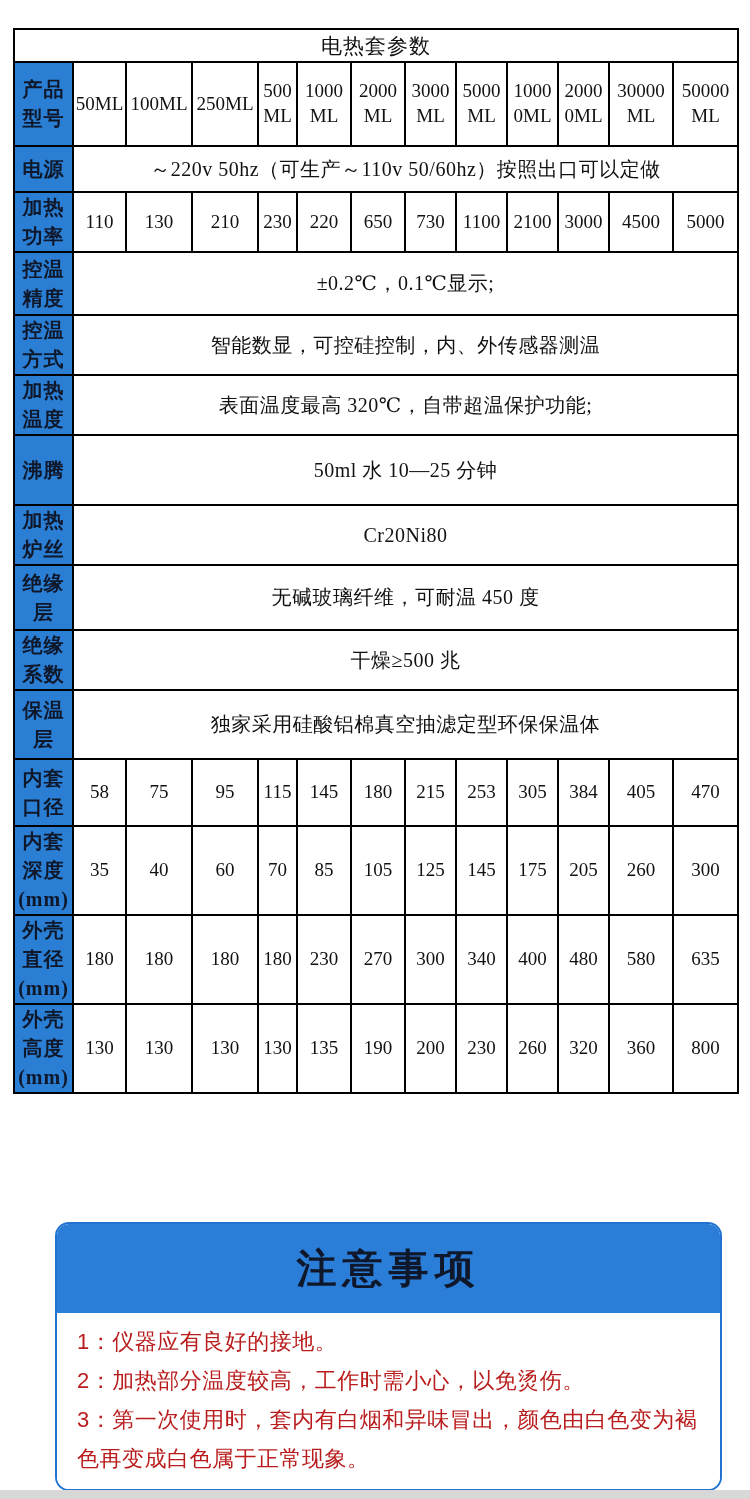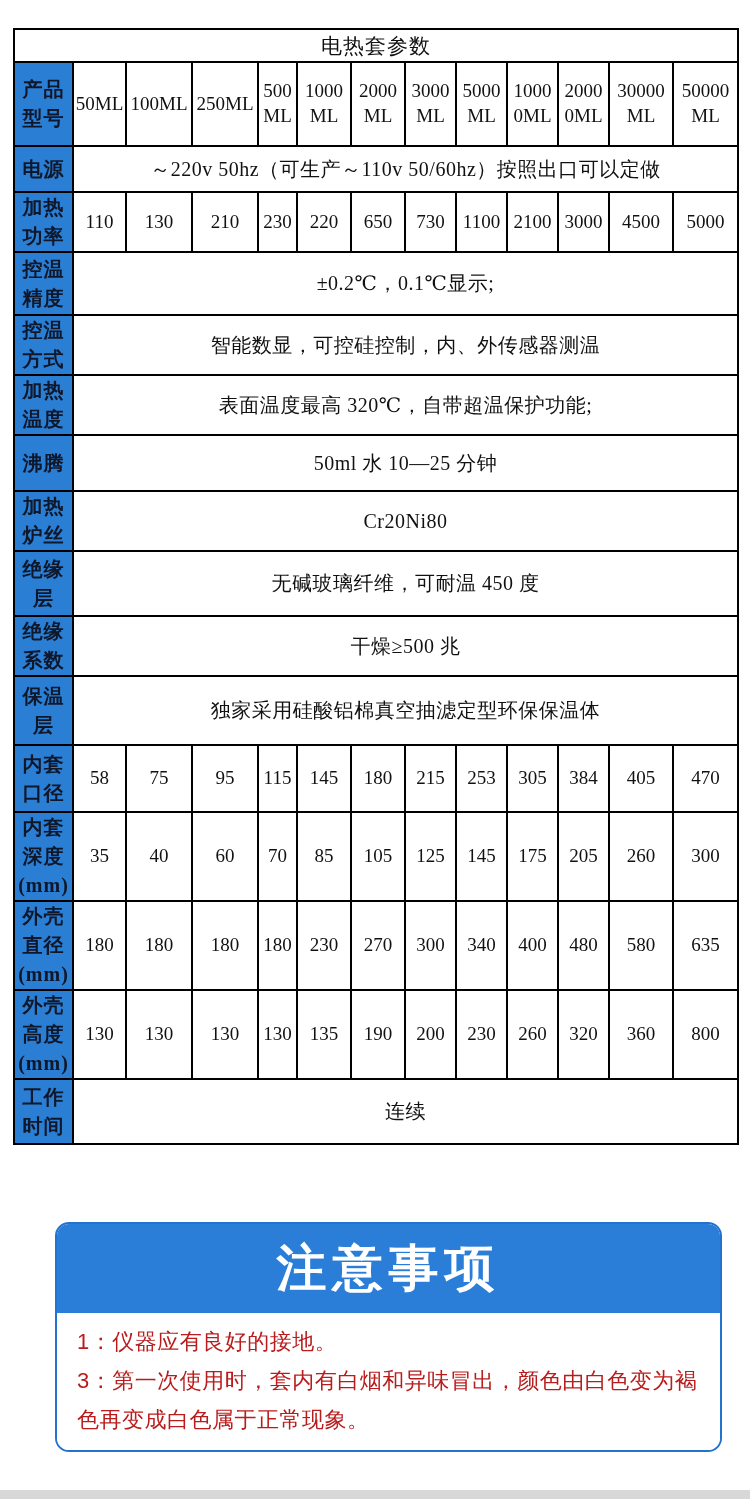--- a/index.html
+++ b/index.html
@@ -68,22 +68,22 @@
     font-family: "Liberation Sans", "DejaVu Sans", sans-serif;
   }
   .notice-header {
     background: #2b7ed8;
     height: 89px;
     display: flex;
     align-items: center;
     justify-content: center;
   }
   .notice-title {
-    color: #ffffff;
-    font-size: 50px;
+    color: #0f172a;
+    font-size: 40px;
     font-weight: bold;
     letter-spacing: 6px;
   }
   .notice-body {
     background: #ffffff;
     padding: 9px 20px 11px 20px;
   }
   .notice-item {
     font-size: 22px;
     line-height: 39px;
@@ -183,21 +183,21 @@
 方式</th>
     <td class="span-cell" colspan="12">智能数显，可控硅控制，内、外传感器测温</td>
   </tr>
 
   <tr style="height:60px">
     <th class="row-label">加热
 温度</th>
     <td class="span-cell" colspan="12">表面温度最高 320℃，自带超温保护功能;</td>
   </tr>
 
-  <tr style="height:56px">
+  <tr style="height:70px">
     <th class="row-label">沸腾</th>
     <td class="span-cell" colspan="12">50ml 水 10—25 分钟</td>
   </tr>
 
   <tr style="height:58px">
     <th class="row-label">加热
 炉丝</th>
     <td class="span-cell" colspan="12">Cr20Ni80</td>
   </tr>
 
@@ -284,31 +284,27 @@
     <td class="cell">135</td>
     <td class="cell">190</td>
     <td class="cell">200</td>
     <td class="cell">230</td>
     <td class="cell">260</td>
     <td class="cell">320</td>
     <td class="cell">360</td>
     <td class="cell">800</td>
   </tr>
 
-  <tr style="height:65px">
-    <th class="row-label">工作
-时间</th>
-    <td class="span-cell" colspan="12">连续</td>
-  </tr>
 </tbody>
   </table>
 
 <section class="notice">
   <div class="notice-header">
     <span class="notice-title">注意事项</span>
   </div>
   <div class="notice-body">
     <div class="notice-item">1：仪器应有良好的接地。</div>
+    <div class="notice-item">2：加热部分温度较高，工作时需小心，以免烫伤。</div>
     <div class="notice-item">3：第一次使用时，套内有白烟和异味冒出，颜色由白色变为褐色再变成白色属于正常现象。</div>
   </div>
 </section>
 
 <div class="bottom-bar"></div>
 
 </body></html>

